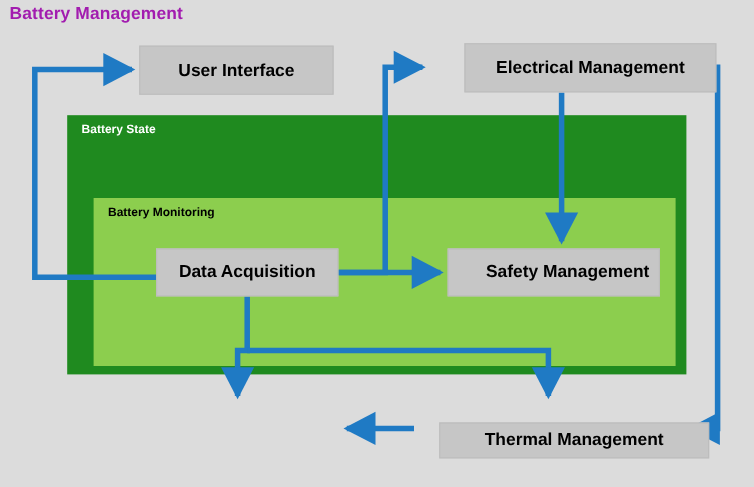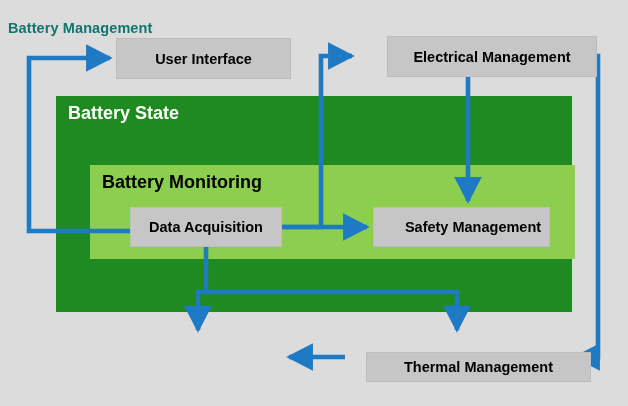--- a/index.html
+++ b/index.html
@@ -5,53 +5,53 @@
   html,body{margin:0;padding:0;}
   body{
     width:628px;height:406px;
     background:#dcdcdc;
     font-family:"Liberation Sans", sans-serif;
     overflow:hidden;
   }
   #stage{position:relative;width:628px;height:406px;background:#dcdcdc;}
 
   .title{
-    position:absolute;left:8px;top:20px;
-    font-size:14.5px;font-weight:bold;color:#0f766e;
+    position:absolute;left:8px;top:4px;
+    font-size:14.5px;font-weight:bold;color:#a21caf;
     letter-spacing:0.1px;white-space:nowrap;
   }
 
   .container{position:absolute;}
   .container .clabel{
     position:absolute;left:12px;top:7px;
-    font-size:18px;font-weight:bold;white-space:nowrap;
+    font-size:10px;font-weight:bold;white-space:nowrap;
   }
   #battery-state{
     left:56px;top:96px;width:516px;height:216px;
     background:#1f8a1f;
   }
   #battery-state .clabel{color:#ffffff;}
   #battery-monitoring{
-    left:90px;top:165px;width:485px;height:94px;
+    left:78px;top:165px;width:485px;height:140px;
     background:#8cce4e;
     text-align:right;
   }
   #battery-monitoring .clabel{color:#000000;}
 
   .node{
     position:absolute;
     background:#c6c6c6;
     border:1px solid #bdbdbd;
     box-sizing:border-box;
     display:flex;align-items:center;justify-content:center;
     font-size:14.5px;font-weight:bold;color:#000;
     white-space:nowrap;
     z-index:6;
   }
-  #node-ui       {left:116px;top:38px; width:175px;height:41px;}
+  #node-ui       {left:116px;top:38px; width:162px;height:41px;}
   #node-elec     {left:358px;top:36px; width:210px;height:41px;margin-left:29px;}
   #node-data     {left:130px;top:207px;width:152px;height:40px;align-items:center;}
   #node-safety   {left:373px;top:207px;width:177px;height:40px;padding-left:23px;}
   #node-comm     {left:116px;top:336px;width:167px;height:42px;}
   #node-thermal  {left:366px;top:336px;width:225px;height:30px;margin-top:16px;}
 
   #wires{position:absolute;left:0;top:0;width:628px;height:406px;z-index:5;}
 </style>
 </head>
 <body>

